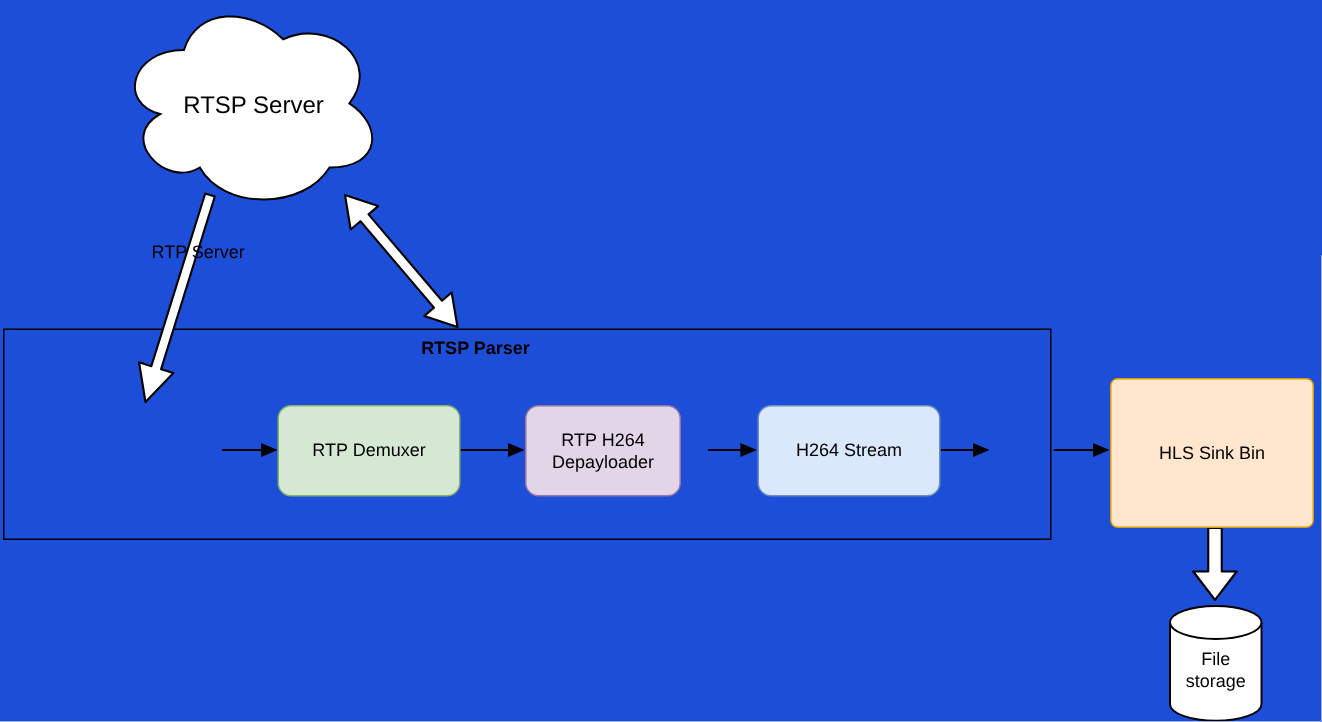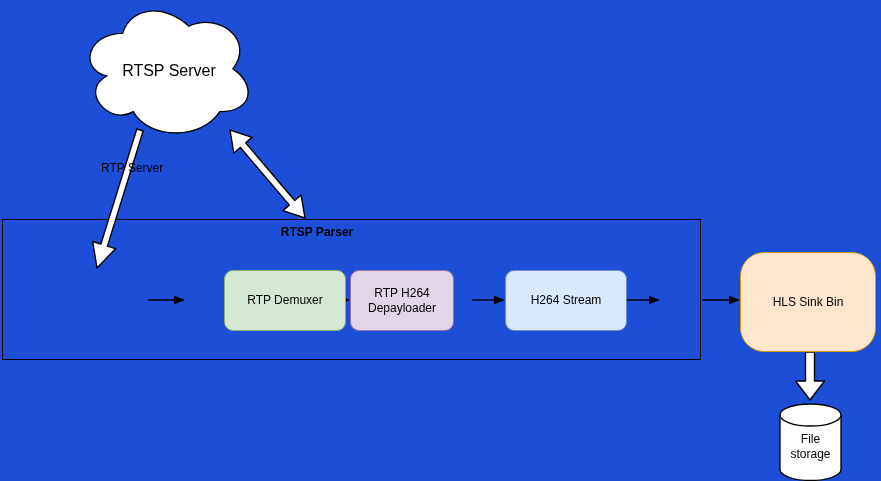--- a/index.html
+++ b/index.html
@@ -25,21 +25,21 @@
   .node{
     position:absolute;display:flex;align-items:center;justify-content:center;
     box-sizing:border-box;border:1px solid #000;border-radius:9px;
     font-size:12px;line-height:15px;text-align:center;
   }
   .n-udp   {left:25px; top:270px;width:123px;height:61px;}
   .n-demux {left:185px;top:270px;width:122px;height:61px;}
   .n-depay {left:350px;top:270px;width:104px;height:61px;}
   .n-parse {left:505px;top:270px;width:122px;height:61px;}
   .n-pad   {left:660px;top:270px;width:42px;height:61px;border-radius:0;}
-  .n-hls   {left:740px;top:252px;width:136px;height:100px;border-radius:24px;}
+  .n-hls   {left:740px;top:252px;width:136px;height:100px;border-radius:5px;}
   .rtp-stream-label{left:101px;top:161px;white-space:nowrap;}
   .negotiation-label{left:250px;top:131px;width:96px;text-align:center;}
   .storage-label{left:784px;top:432px;width:53px;text-align:center;}
 </style>
 </head>
 <body>
 
 <div class="canvas">
 
   <div class="container-box"></div>
@@ -73,21 +73,21 @@
     <ellipse cx="810.5" cy="415" rx="30.5" ry="11" fill="#ffffff" stroke="#000000" stroke-width="1.3"></ellipse>
 
     <polygon points="805.5,352 805.5,381 795.5,381 810,400 824.5,381 814.5,381 814.5,352" fill="#ffffff" stroke="#000000" stroke-width="1.4" stroke-linejoin="round"></polygon>
   </svg>
 
   <div class="cloud-label">RTSP Server</div>
   <div class="lbl rtp-stream-label">RTP Server</div>
   <div class="container-title">RTSP Parser</div>
   <div class="lbl storage-label">File storage</div>
 
-  <div class="node n-demux" style="background: rgb(213, 232, 212); border-color: rgb(130, 179, 102); margin-left: 39px;">
+  <div class="node n-demux" style="background: rgb(213, 232, 212); border-color: rgb(130, 179, 102);">
     <span class="node-label">RTP Demuxer</span>
   </div>
   <div class="node n-depay" style="background: rgb(225, 213, 231); border-color: rgb(150, 115, 166);">
     <span class="node-label">RTP H264 Depayloader</span>
   </div>
   <div class="node n-parse" style="background: rgb(218, 232, 252); border-color: rgb(108, 142, 191);">
     <span class="node-label">H264 Stream</span>
   </div>
 
   <div class="node n-hls" style="background: rgb(255, 230, 204); border-color: rgb(215, 155, 0);">

